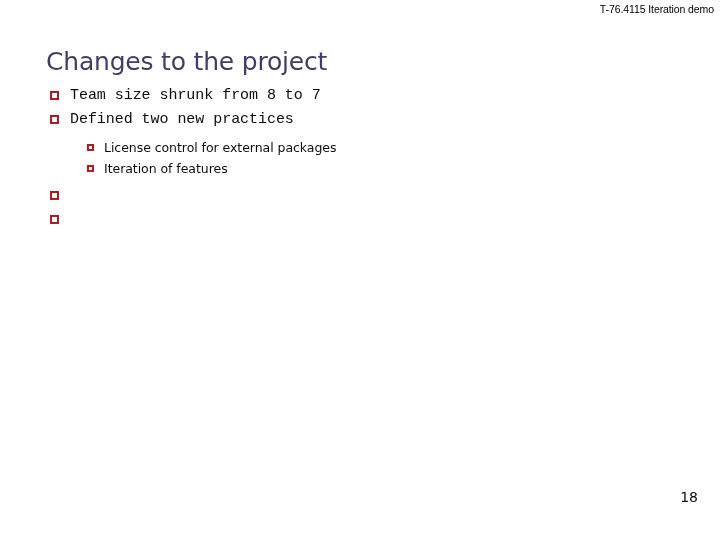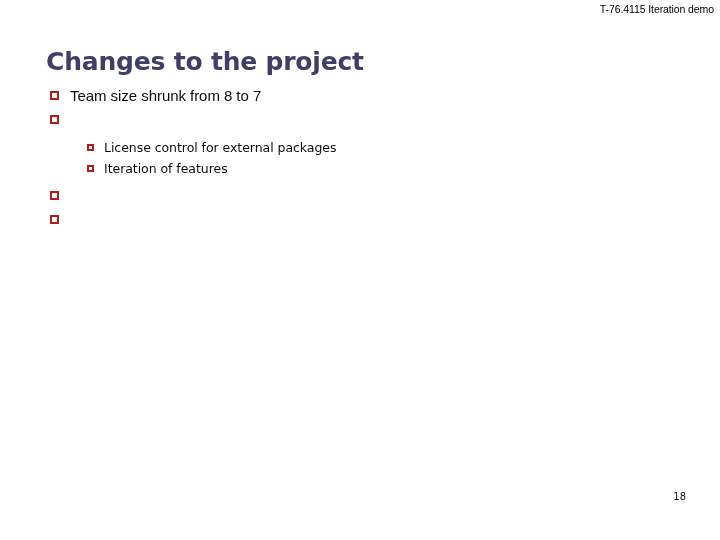--- a/index.html
+++ b/index.html
@@ -31,21 +31,21 @@
     letter-spacing: -0.1px;
   }
 
   
   .slide-title {
     position: absolute;
     left: 46px;
     top: 30px;
     font-family: "DejaVu Sans", "Liberation Sans", sans-serif;
     font-size: 25px;
-    font-weight: bold;
+    font-weight: normal;
     color: #3f3f66;
     letter-spacing: -0.2px;
     white-space: nowrap;
   }
 
   
   .body-list {
     position: absolute;
     left: 46px;
     top: 86px;
@@ -67,21 +67,21 @@
     flex: 0 0 auto;
     width: 9px;
     height: 9px;
     border: 2px solid #b21c1c;
     background: #ffffff;
     margin-top: 5px;
     margin-right: 11px;
     box-sizing: border-box;
   }
   .lvl1 .btext {
-    font-family: Liberation Sans, sans-serif;
+    font-family: Liberation Mono, monospace;
     font-size: 15px;
     line-height: 20px;
     color: #0d0d0d;
     letter-spacing: -0.05px;
   }
 
   
   .lvl2 {
     padding-left: 41px;
     height: 21px;
@@ -102,24 +102,24 @@
     line-height: 17px;
     color: #0d0d0d;
     letter-spacing: -0.05px;
   }
 
   .gap-before { margin-top: 5px; }
 
   
   .page-number {
     position: absolute;
-    right: 34px;
+    right: 22px;
     bottom: 12px;
     font-family: "DejaVu Sans", "Liberation Sans", sans-serif;
-    font-size: 10px;
+    font-size: 14px;
     line-height: 16px;
     color: #0d0d0d;
   }
 </style>
 </head>
 <body>
 
 <div class="slide">
 
   <div class="slide-header">T-76.4115 Iteration demo</div>
@@ -128,20 +128,21 @@
 
   <div class="body-list">
 
     <div class="bullet-row lvl1">
       <span class="marker"></span>
       <span class="btext">Team size shrunk from 8 to 7</span>
     </div>
 
     <div class="bullet-row lvl1">
       <span class="marker"></span>
+      <span class="btext">Defined two new practices</span>
     </div>
 
     <div class="bullet-row lvl2 gap-before">
       <span class="marker"></span>
       <span class="btext">License control for external packages</span>
     </div>
 
     <div class="bullet-row lvl2">
       <span class="marker"></span>
       <span class="btext">Iteration of features</span>

